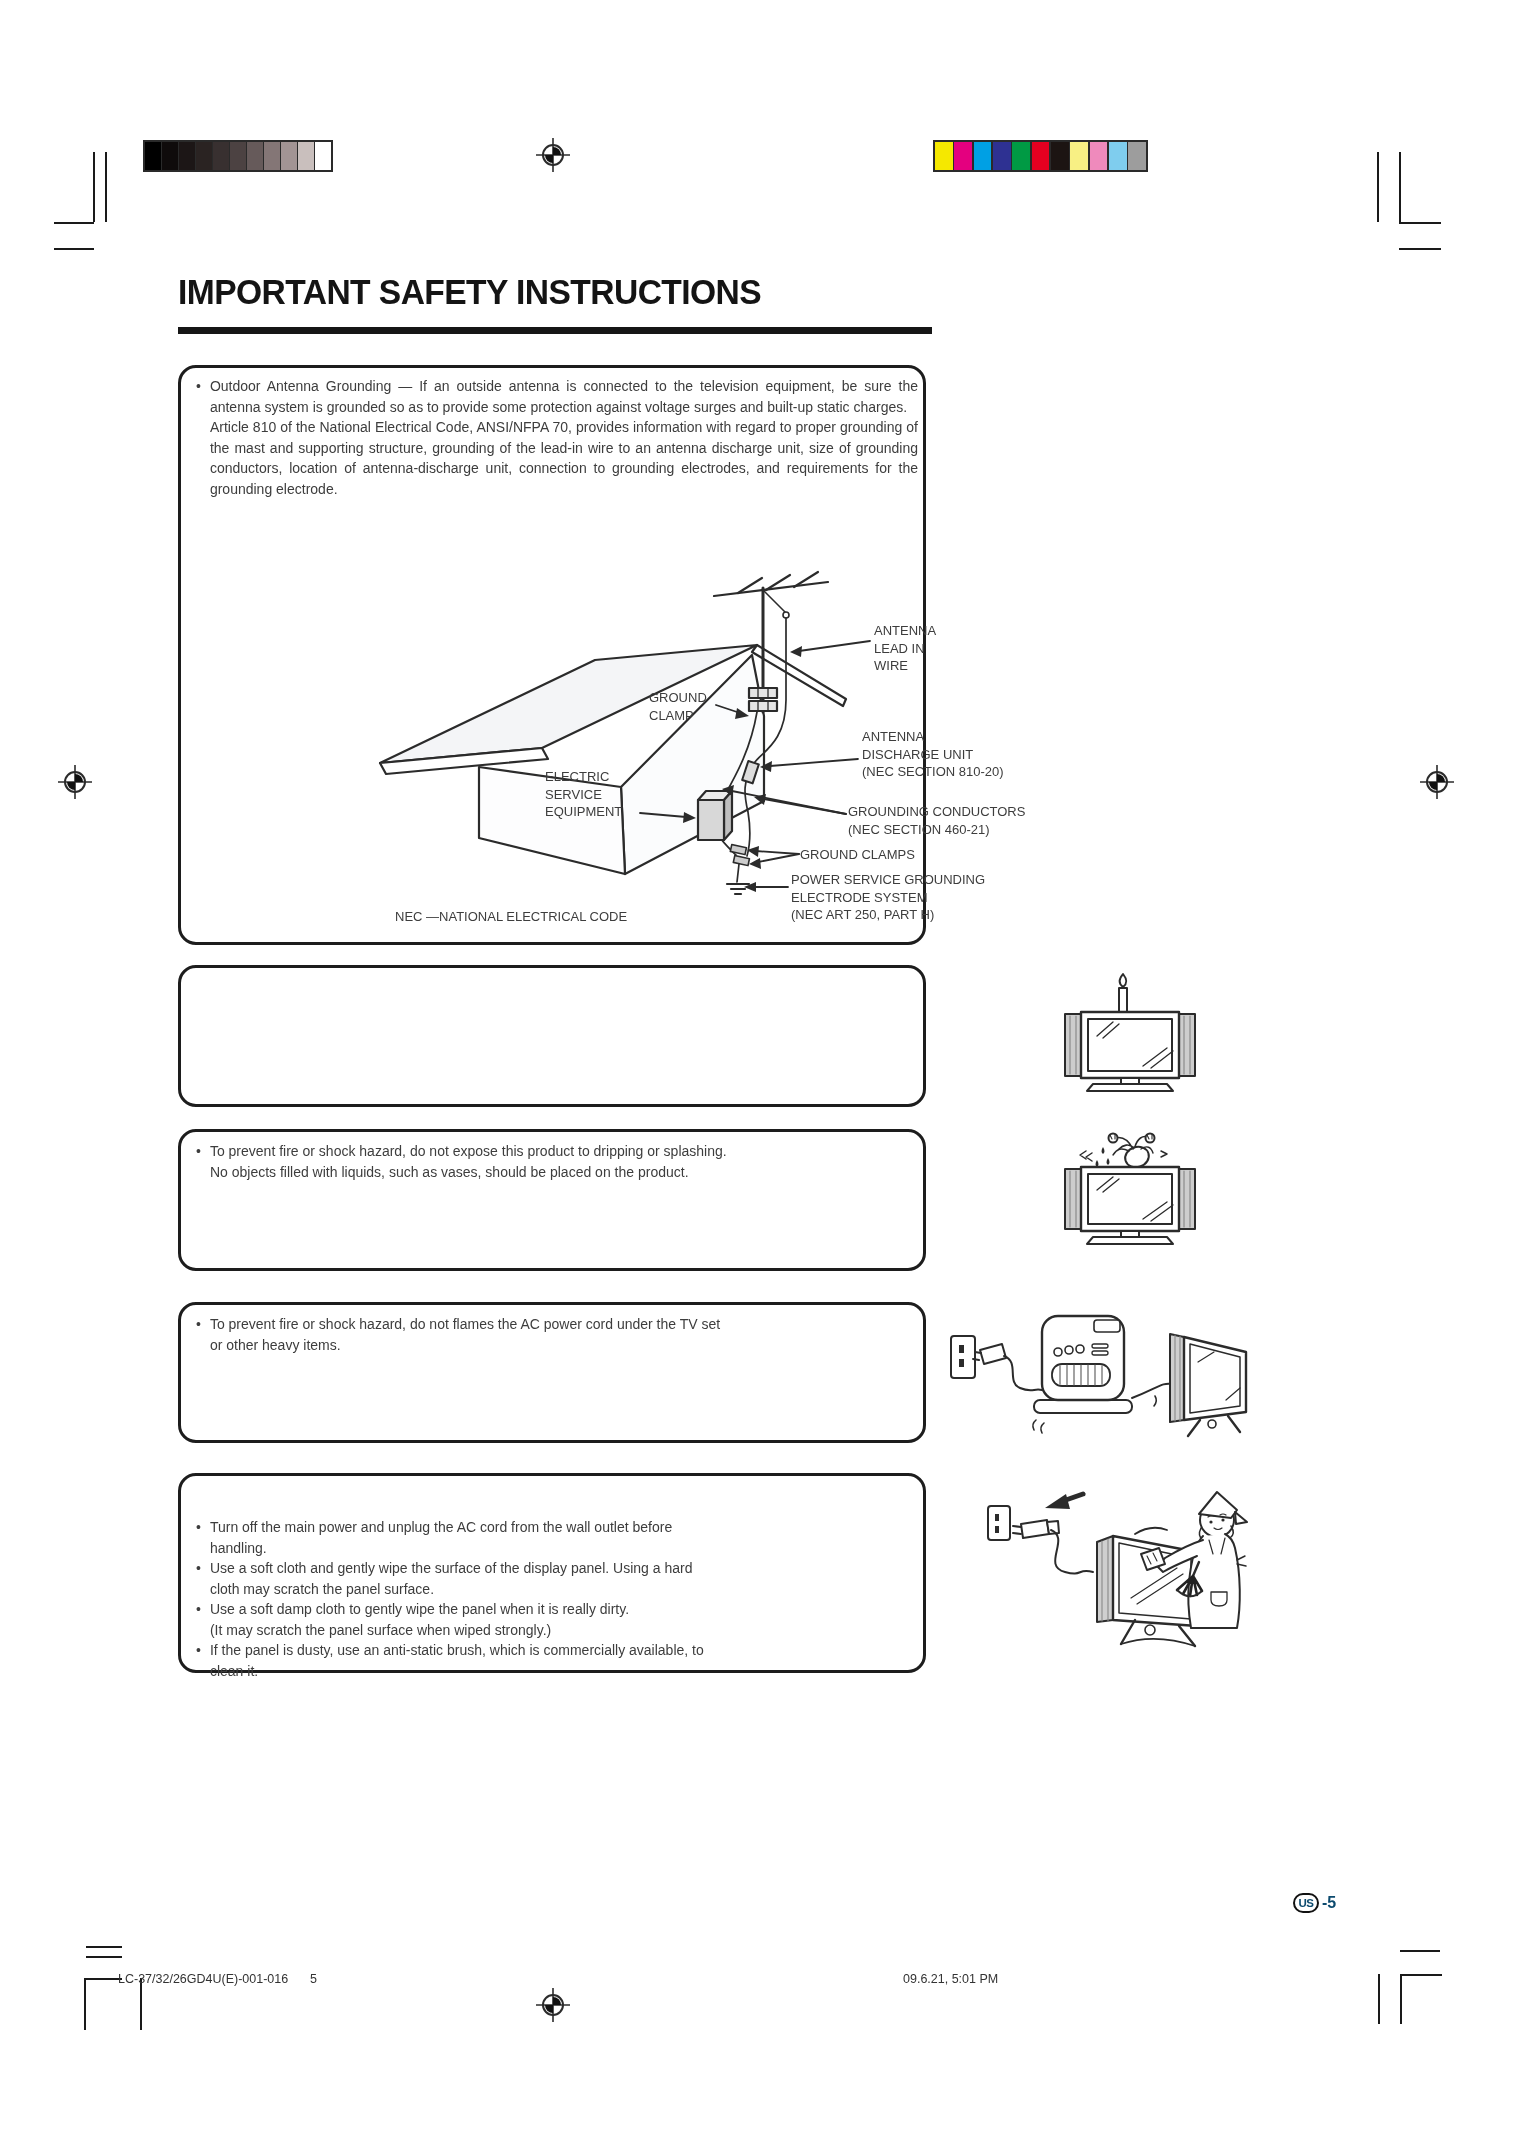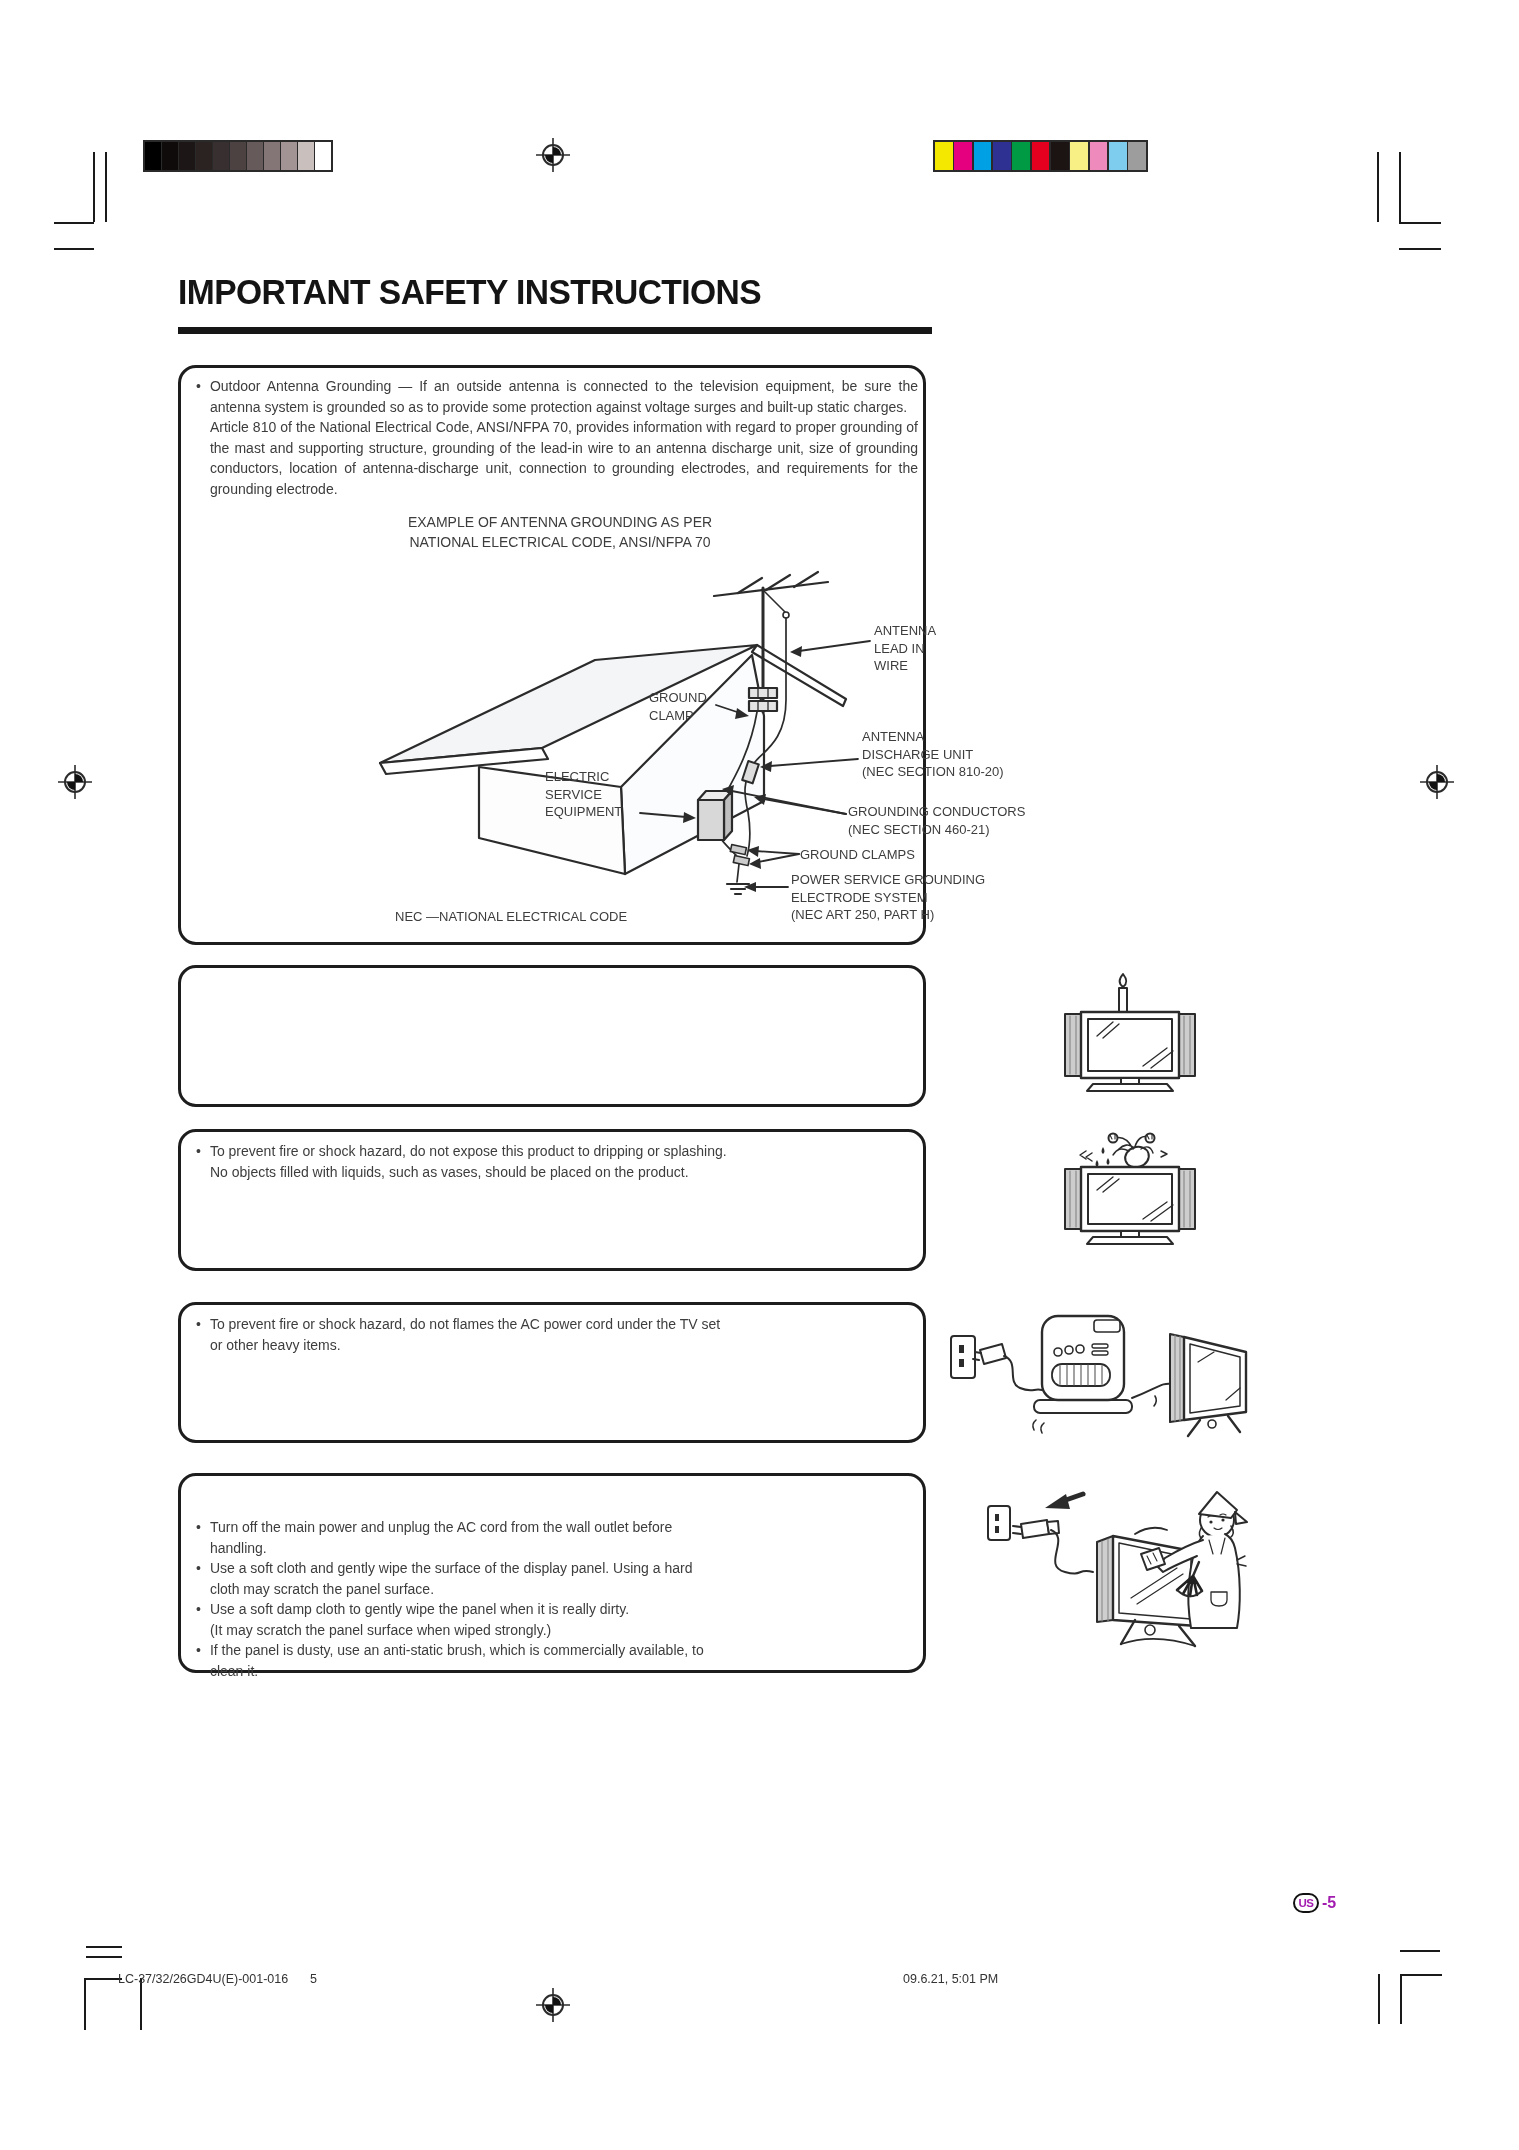--- a/index.html
+++ b/index.html
@@ -21,21 +21,21 @@
   .bullet::before{content:"\2022";margin-right:9px;flex:none;}
   .brow{display:flex;font-size:14px;line-height:20.5px;color:#3d3d3d;margin:0;}
   .brow::before{content:"\2022";margin-right:9px;flex:none;}
   .preline{white-space:pre-line;}
   .just{text-align:justify;}
   .caption{position:absolute;left:280px;top:512px;width:560px;text-align:center;font-size:14px;
            line-height:20px;white-space:pre-line;color:#3d3d3d;}
   .dlabel{position:absolute;font-size:13px;line-height:17.5px;color:#3d3d3d;white-space:pre-line;}
   
   .foot{position:absolute;font-size:12.5px;color:#333;}
-  .pgmark{position:absolute;left:1293px;top:1893px;display:flex;align-items:center;color:#a21caf;}
+  .pgmark{position:absolute;left:1293px;top:1893px;display:flex;align-items:center;color:#0c4a6e;}
   .pgmark .oval{display:inline-flex;align-items:center;justify-content:center;border:2px solid #111;
                 border-radius:10px;height:16px;padding:0 3.5px;font-size:11.5px;font-weight:bold;letter-spacing:-0.5px;}
   .pgmark .num{font-size:16px;font-weight:bold;margin-left:3px;}
   svg{position:absolute;overflow:visible;}
   .ln{stroke:#2b2b2b;fill:none;}
 </style>
 </head>
 <body>
 
 <div class="page">
@@ -115,22 +115,20 @@
   </div>
 
   <div class="title">IMPORTANT SAFETY INSTRUCTIONS</div>
   <div class="title-rule"></div>
 
   <div class="box" style="top:365px;height:580px"></div>
   <div class="bullet just preline" style="left:196px;top:376px;width:722px">
     <span class="preline just">Outdoor Antenna Grounding — If an outside antenna is connected to the television equipment, be sure the antenna system is grounded so as to provide some protection against voltage surges and built-up static charges.
 Article 810 of the National Electrical Code, ANSI/NFPA 70, provides information with regard to proper grounding of the mast and supporting structure, grounding of the lead-in wire to an antenna discharge unit, size of grounding conductors, location of antenna-discharge unit, connection to grounding electrodes, and requirements for the grounding electrode.</span>
   </div>
-  <div class="caption">EXAMPLE OF ANTENNA GROUNDING AS PER
-NATIONAL ELECTRICAL CODE, ANSI/NFPA 70</div>
 
   <svg style="left:350px;top:540px" width="600" height="400" viewBox="350 540 600 400">
     <g stroke="#2b2b2b" stroke-width="2.2" fill="none" stroke-linejoin="round" stroke-linecap="round">
 
       <polygon points="595,660 757,645 542,748 380,763" fill="#f4f5f7"></polygon>
       <polygon points="380,763 542,748 548,759 386,774" fill="#ffffff"></polygon>
       <polygon points="757,645 846,699 843,706 752,652" fill="#ffffff"></polygon>
       <polygon points="621,787 752,655 764,716 764,801 625,874" fill="#fbfcfd"></polygon>
       <polygon points="479,767 621,787 625,874 479,838" fill="#fdfdfe"></polygon>
 

